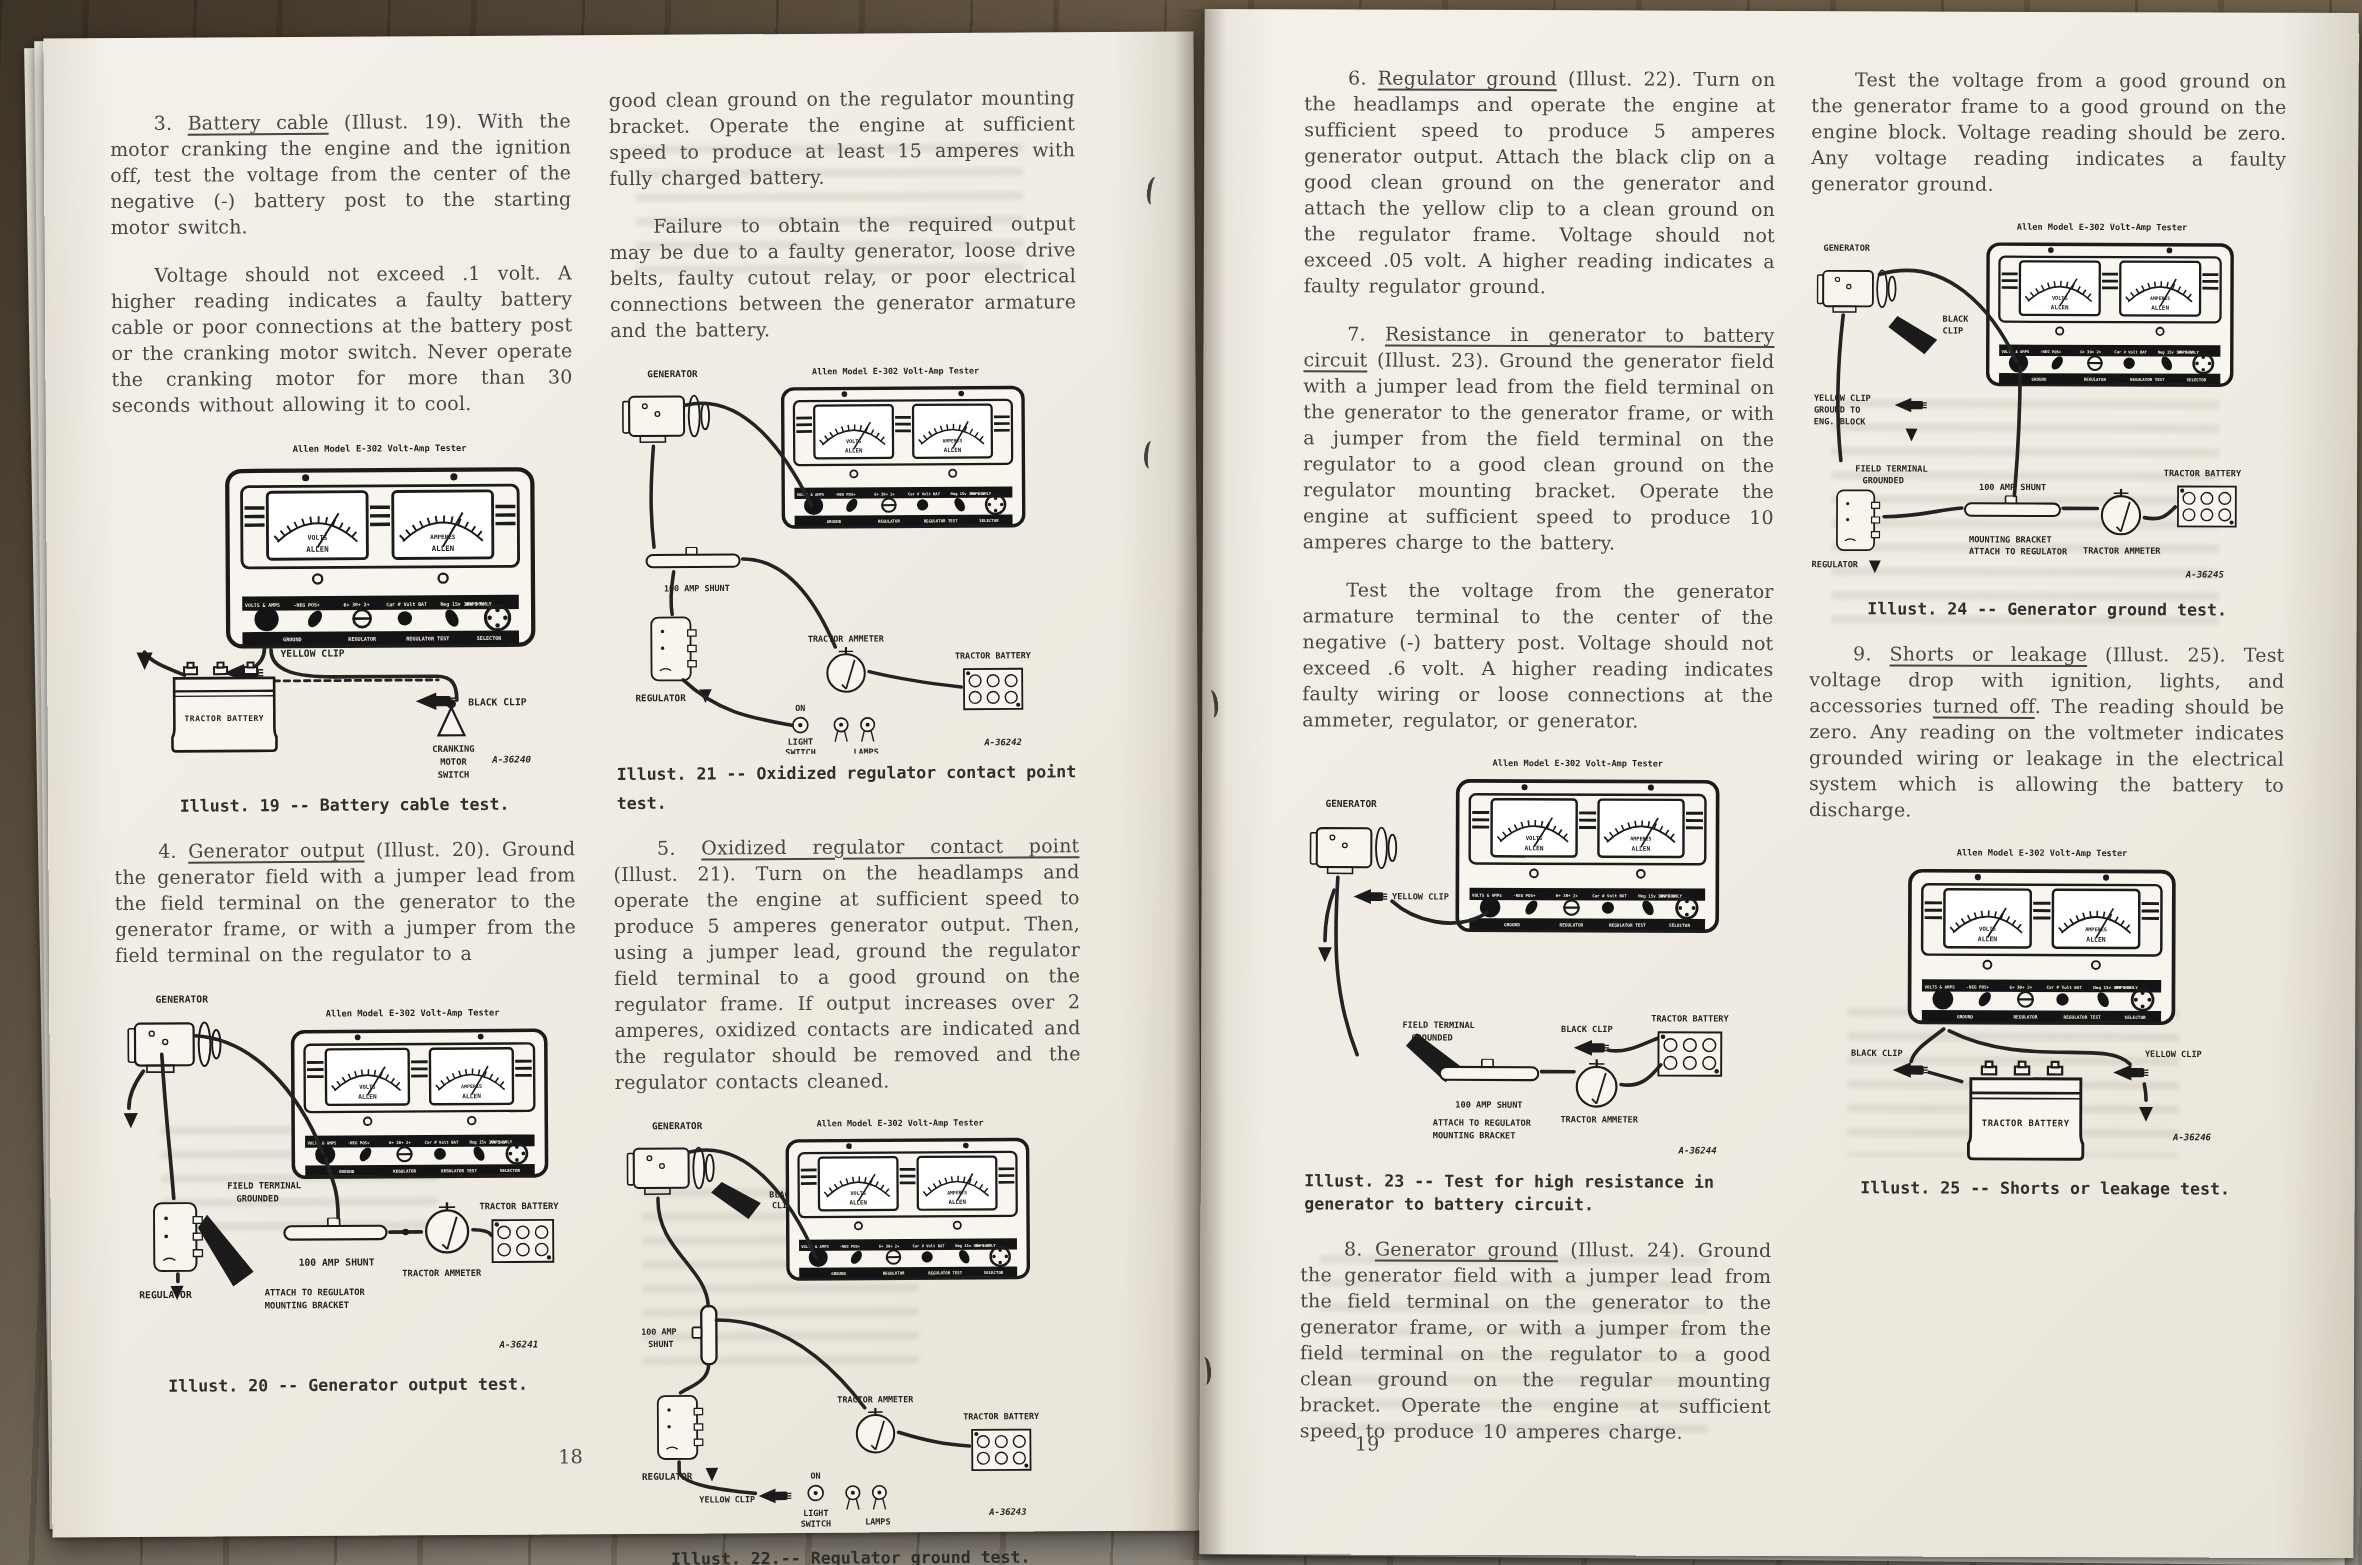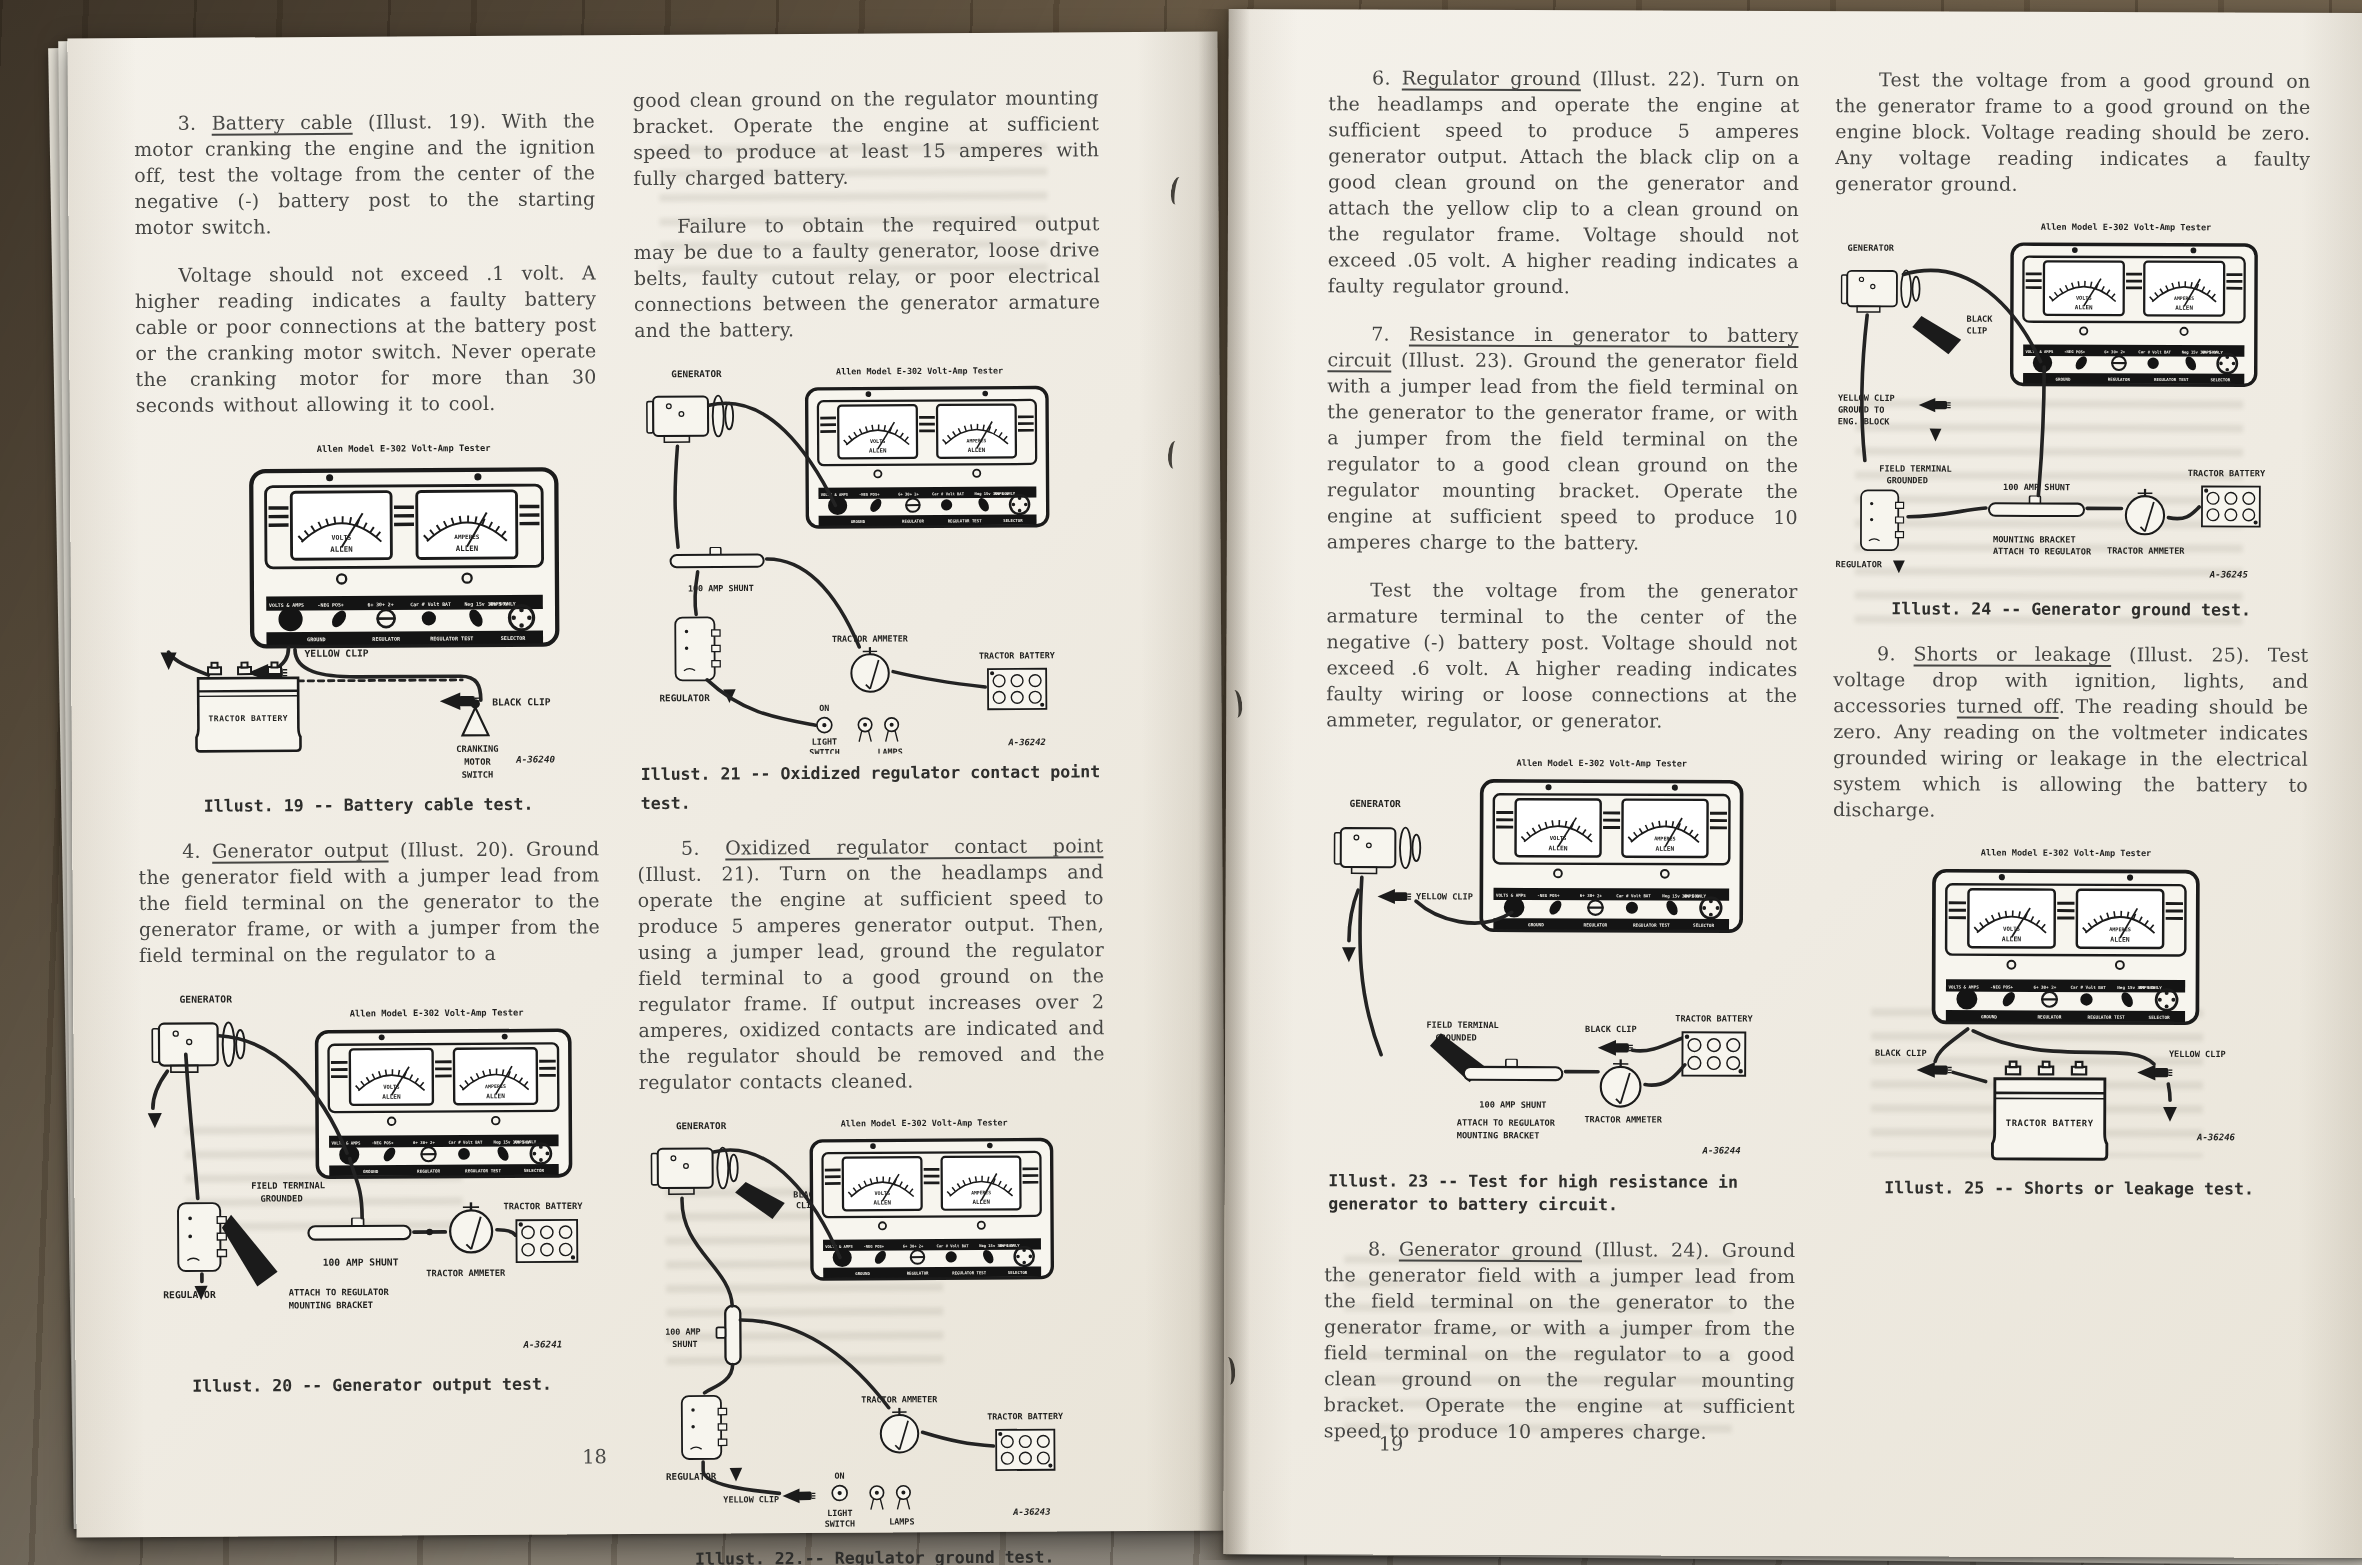--- a/index.html
+++ b/index.html
@@ -3,21 +3,21 @@
 <meta charset="utf-8">
 <style>
   html,body{margin:0;padding:0;}
   body{width:2363px;height:1565px;overflow:hidden;
     font-family:"DejaVu Serif", serif;
     background:
       linear-gradient(115deg, rgba(0,0,0,.35), rgba(0,0,0,0) 40%),
       repeating-linear-gradient(92deg, rgba(30,20,10,.25) 0 2.8px, rgba(0,0,0,0) 2.8px 83px, rgba(40,28,14,.2) 83px 89px, rgba(0,0,0,0) 89px 194px),
       linear-gradient(160deg, #5d4f3d 0%, #6e5f4a 30%, #7b6f5c 55%, #8b857b 80%, #98948c 100%);
   }
-  .book{position:relative;width:1949px;height:1565px;margin-left:24px;}
+  .book{position:relative;width:1949px;height:1565px;}
   .page{position:absolute;background:linear-gradient(135deg,#f4f1ea 0%, #efebe2 55%, #e9e4d8 100%);
     box-shadow:0 9.2px 28px rgba(0,0,0,.5), 0 1.8px 5.5px rgba(0,0,0,.35);}
   .page::after{content:"";position:absolute;inset:0;pointer-events:none;
     background:linear-gradient(90deg, rgba(120,100,70,.12), rgba(0,0,0,0) 6%, rgba(0,0,0,0) 93%, rgba(90,75,50,.16));}
   .page-left{left:48px;top:35px;width:1150px;height:1499px;transform:rotate(-0.35deg);}
   .page-right{left:1202px;top:11px;width:1154px;height:1545px;transform:rotate(0.2deg);}
   .understack{position:absolute;background:#e8e4d9;box-shadow:0 3.7px 9.2px rgba(0,0,0,.4);}
   .stack-l1{left:37px;top:48px;width:28px;height:1477px;transform:rotate(-1deg);}
   .stack-l2{left:42px;top:41px;width:22px;height:1488px;transform:rotate(-0.6deg);background:#efece2;}
   .stack-r1{left:1209px;top:28px;width:1143px;height:1532px;transform:rotate(0.55deg);background:#e6e1d4;}

